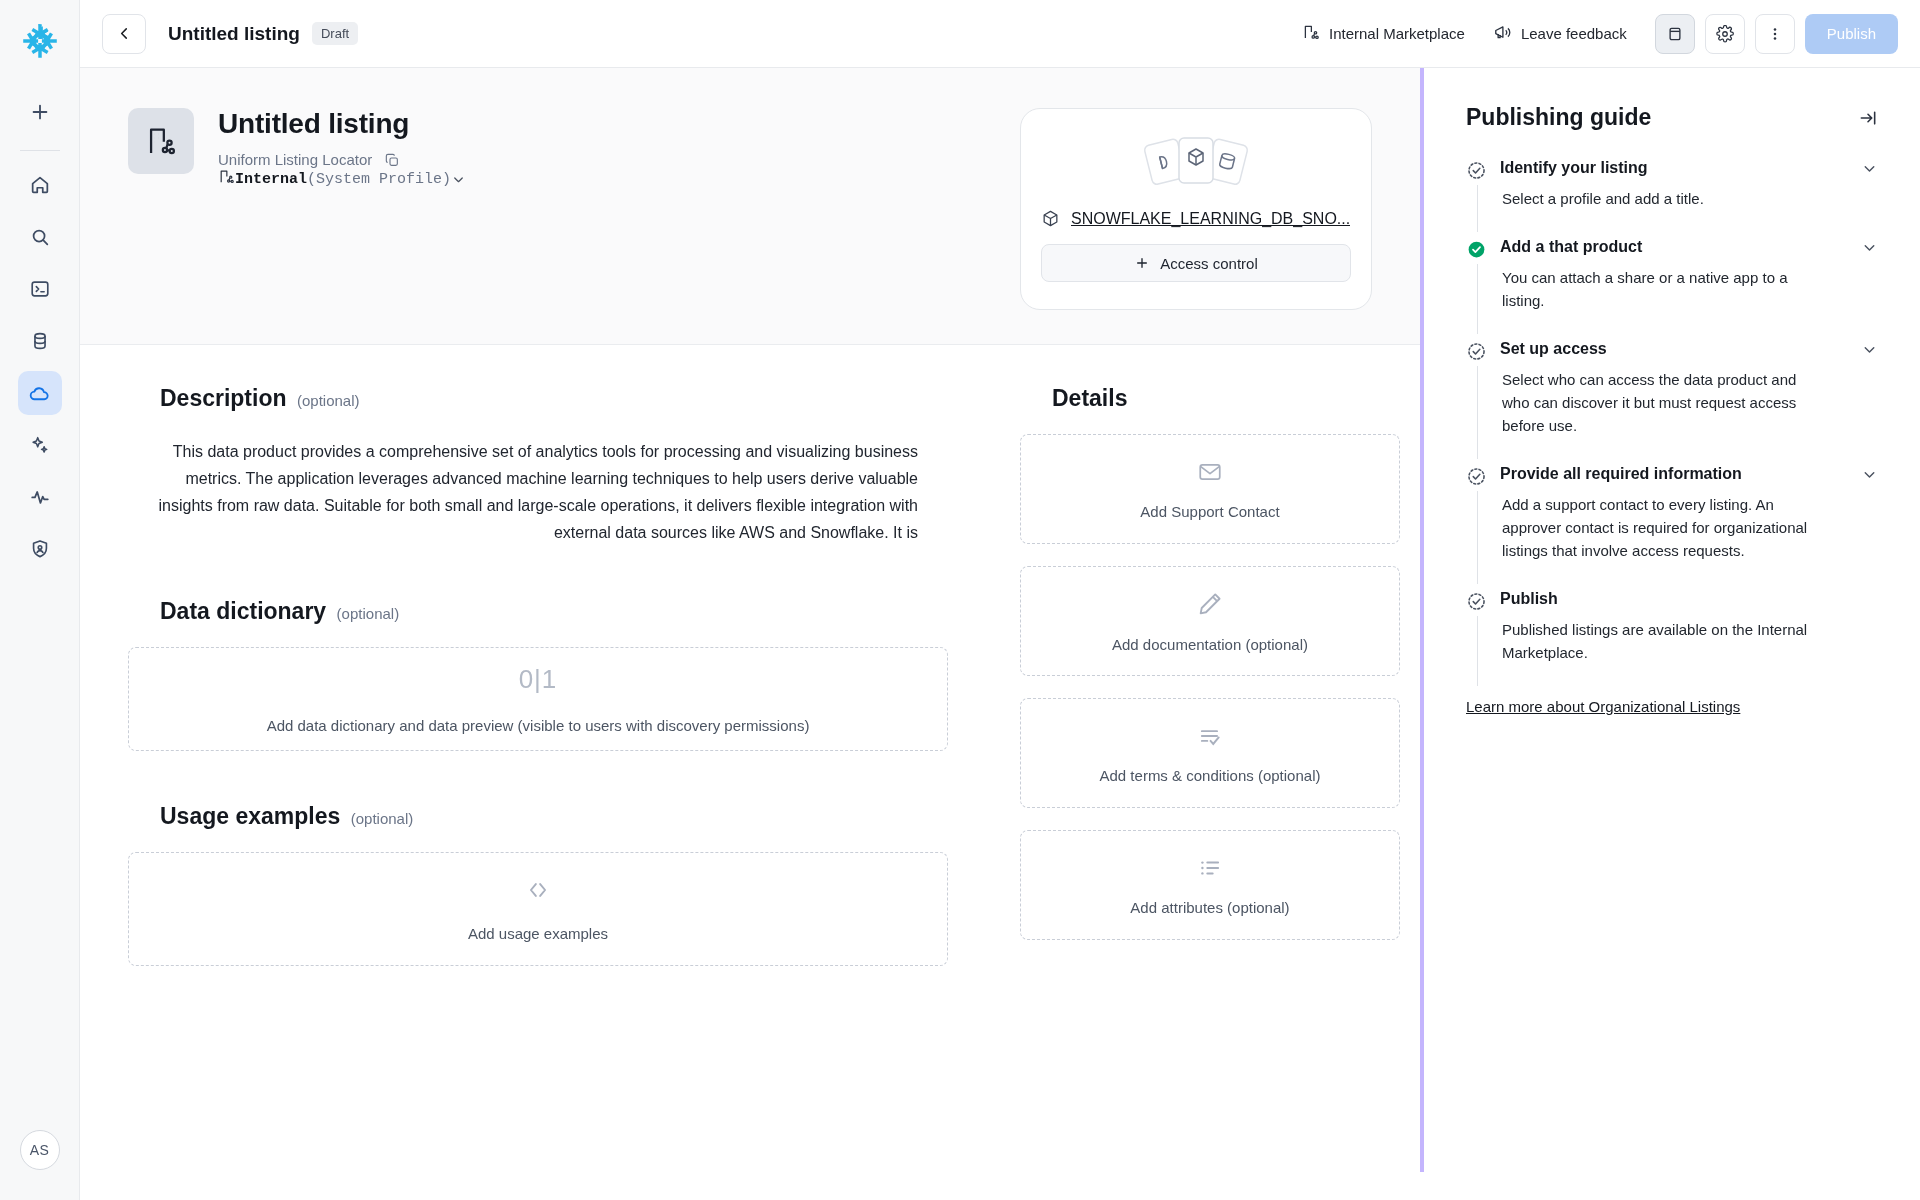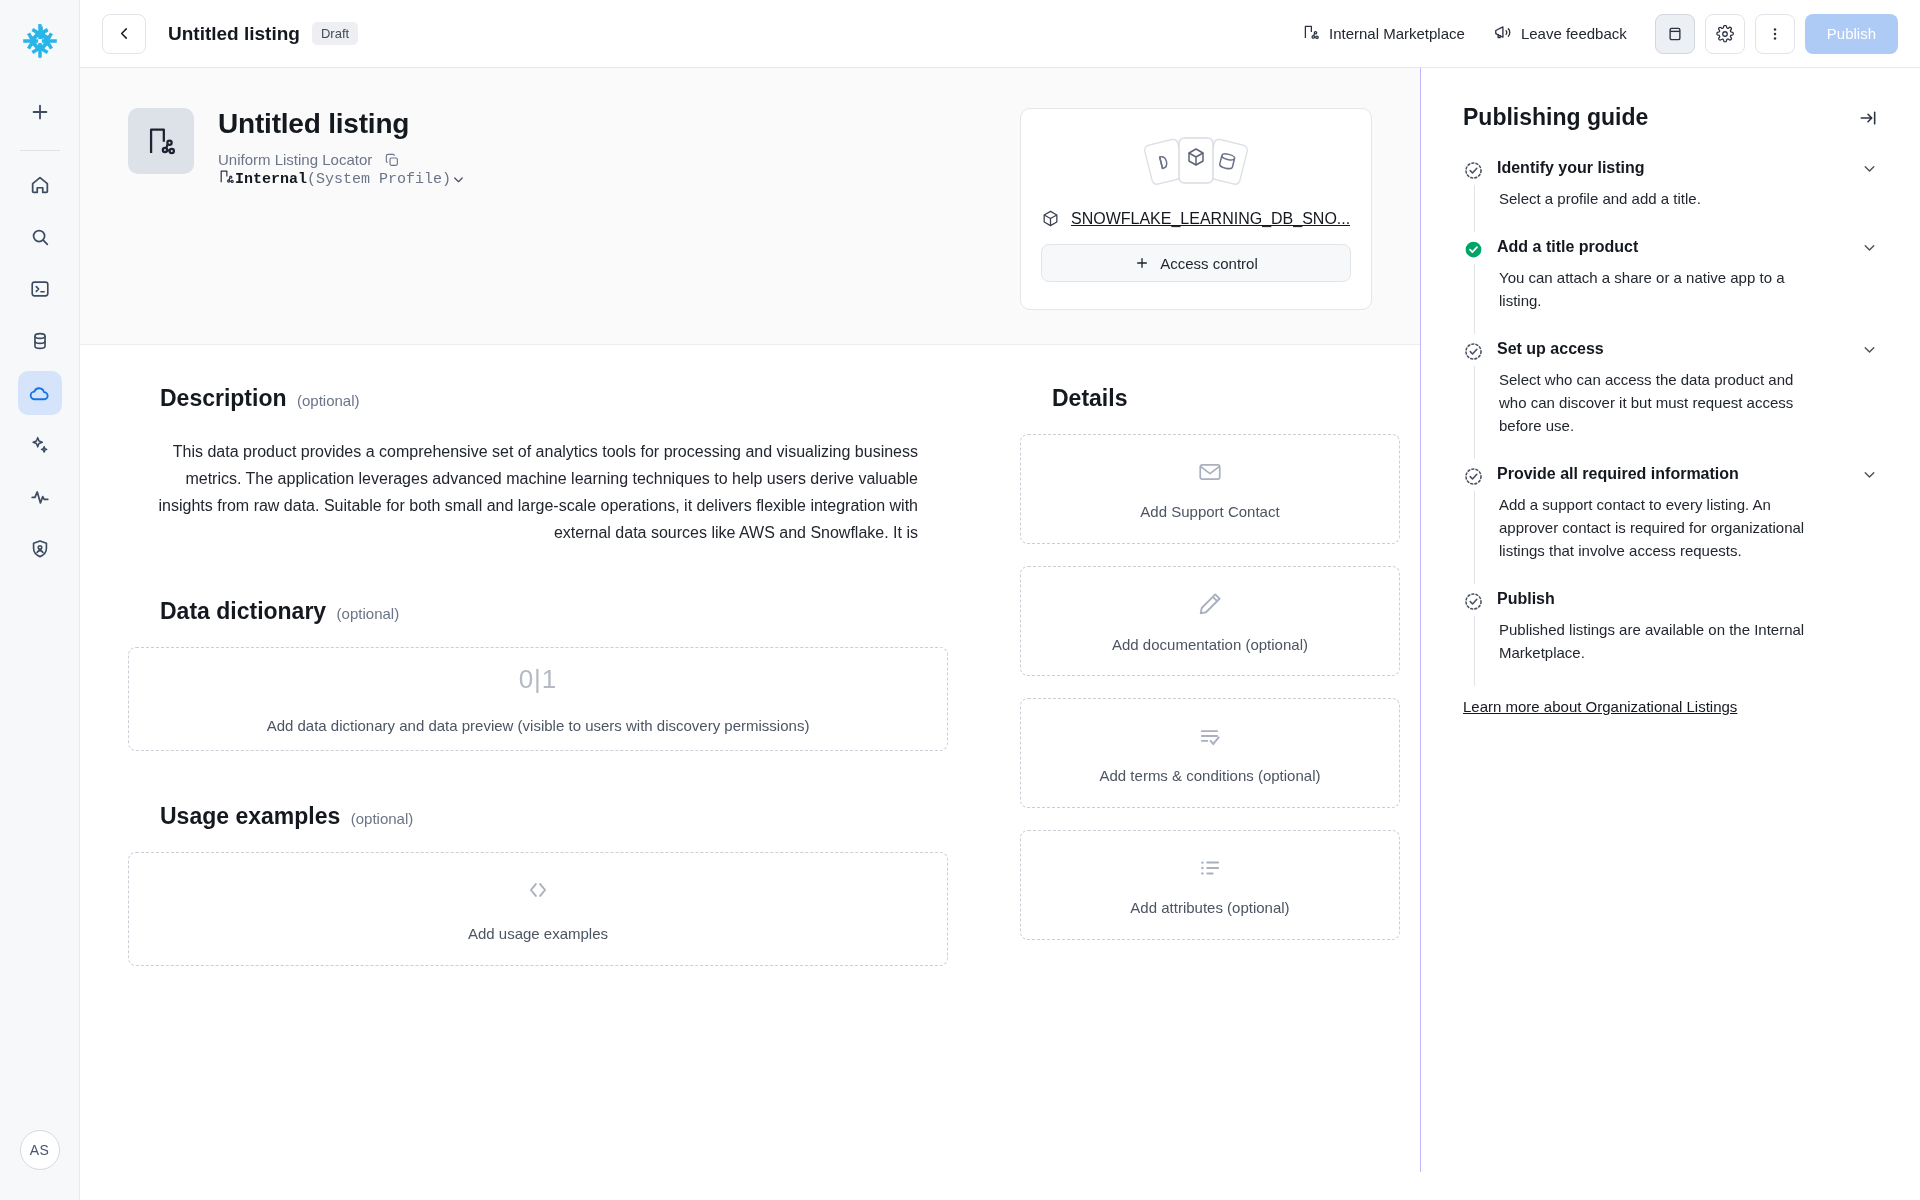--- a/index.html
+++ b/index.html
@@ -95,21 +95,21 @@
   .copy-icon { cursor: pointer; color: #6B7588; display: flex; }
   .profile-row {
     display: flex; align-items: center; 
     font-size: 15px; cursor: pointer; font-family: Liberation Mono, monospace;
   }
   .profile-name { font-weight: 600; color: #14181F; }
   .profile-sub { color: #6B7588; }
 
   .product-card {
     width: 352px; flex: 0 0 352px; margin-left: 36px;
-    border: 1px solid #E3E6EA; border-radius: 10px; background: #fff;
+    border: 1px solid #E3E6EA; border-radius: 20px; background: #fff;
     padding: 22px 20px 20px; height: 202px;
   }
   .card-stack { display: flex; justify-content: center; align-items: center; height: 62px; }
   .product-link-row {
     display: flex; align-items: center; gap: 11px; margin-top: 16px;
     font-size: 16px;
   }
   .product-link {
     text-decoration: underline; color: #14181F; cursor: pointer;
     white-space: nowrap; overflow: hidden; text-overflow: ellipsis;
@@ -147,21 +147,21 @@
   .detail-card {
     border: 1px dashed #C9CED7; border-radius: 8px; height: 110px;
     display: flex; flex-direction: column; align-items: center; justify-content: center;
     cursor: pointer; margin-top: 22px; background: #fff;
   }
   .detail-card .dz-label { margin-top: 18px; }
 
   
   .guide {
     width: 500px; flex: 0 0 500px;
-    border-left: 1px solid #c4b5fd; background: #fff;
+    border-left: 4px solid #c4b5fd; background: #fff;
     padding: 36px 42px 0 42px; overflow: hidden;
   }
   .guide-head { display: flex; align-items: center; }
   .guide-title { font-size: 23px; font-weight: 700; color: #14181F; }
   .collapse-btn { margin-left: auto; cursor: pointer; color: #2C3340; display: flex; }
   .step { position: relative; padding-left: 34px; margin-top: 28px; }
   .step-icon { position: absolute; left: 0; top: 1px; }
   .step-head { display: flex; align-items: center; gap: 20px; }
   .step-title { font-size: 16px; font-weight: 600; color: #14181F; }
   .chev { margin-left: auto; color: #4A5260; display: flex; cursor: pointer; }
@@ -518,21 +518,21 @@
 
         <div class="step">
           <div class="step-rail"></div>
           <div class="step-icon">
             <svg width="21" height="21" viewBox="0 0 24 24">
                 <circle cx="12" cy="12" r="9" fill="#00A368"></circle>
                 <path d="M8 12.2l2.7 2.7 5.3-5.6" fill="none" stroke="#fff" stroke-width="2" stroke-linecap="round" stroke-linejoin="round"></path>
               </svg>
           </div>
           <div class="step-head">
-            <span class="step-title">Add a title product</span>
+            <span class="step-title">Add a that product</span>
             <span class="chev">
               <svg width="17" height="17" viewBox="0 0 24 24" fill="none" stroke="currentColor" stroke-width="2" stroke-linecap="round" stroke-linejoin="round">
                   <path d="M6 9.5l6 6 6-6"></path>
                 </svg>
             </span>
           </div>
           <div class="step-body">You can attach a share or a native app to a listing.</div>
         </div>
 
         <div class="step">

